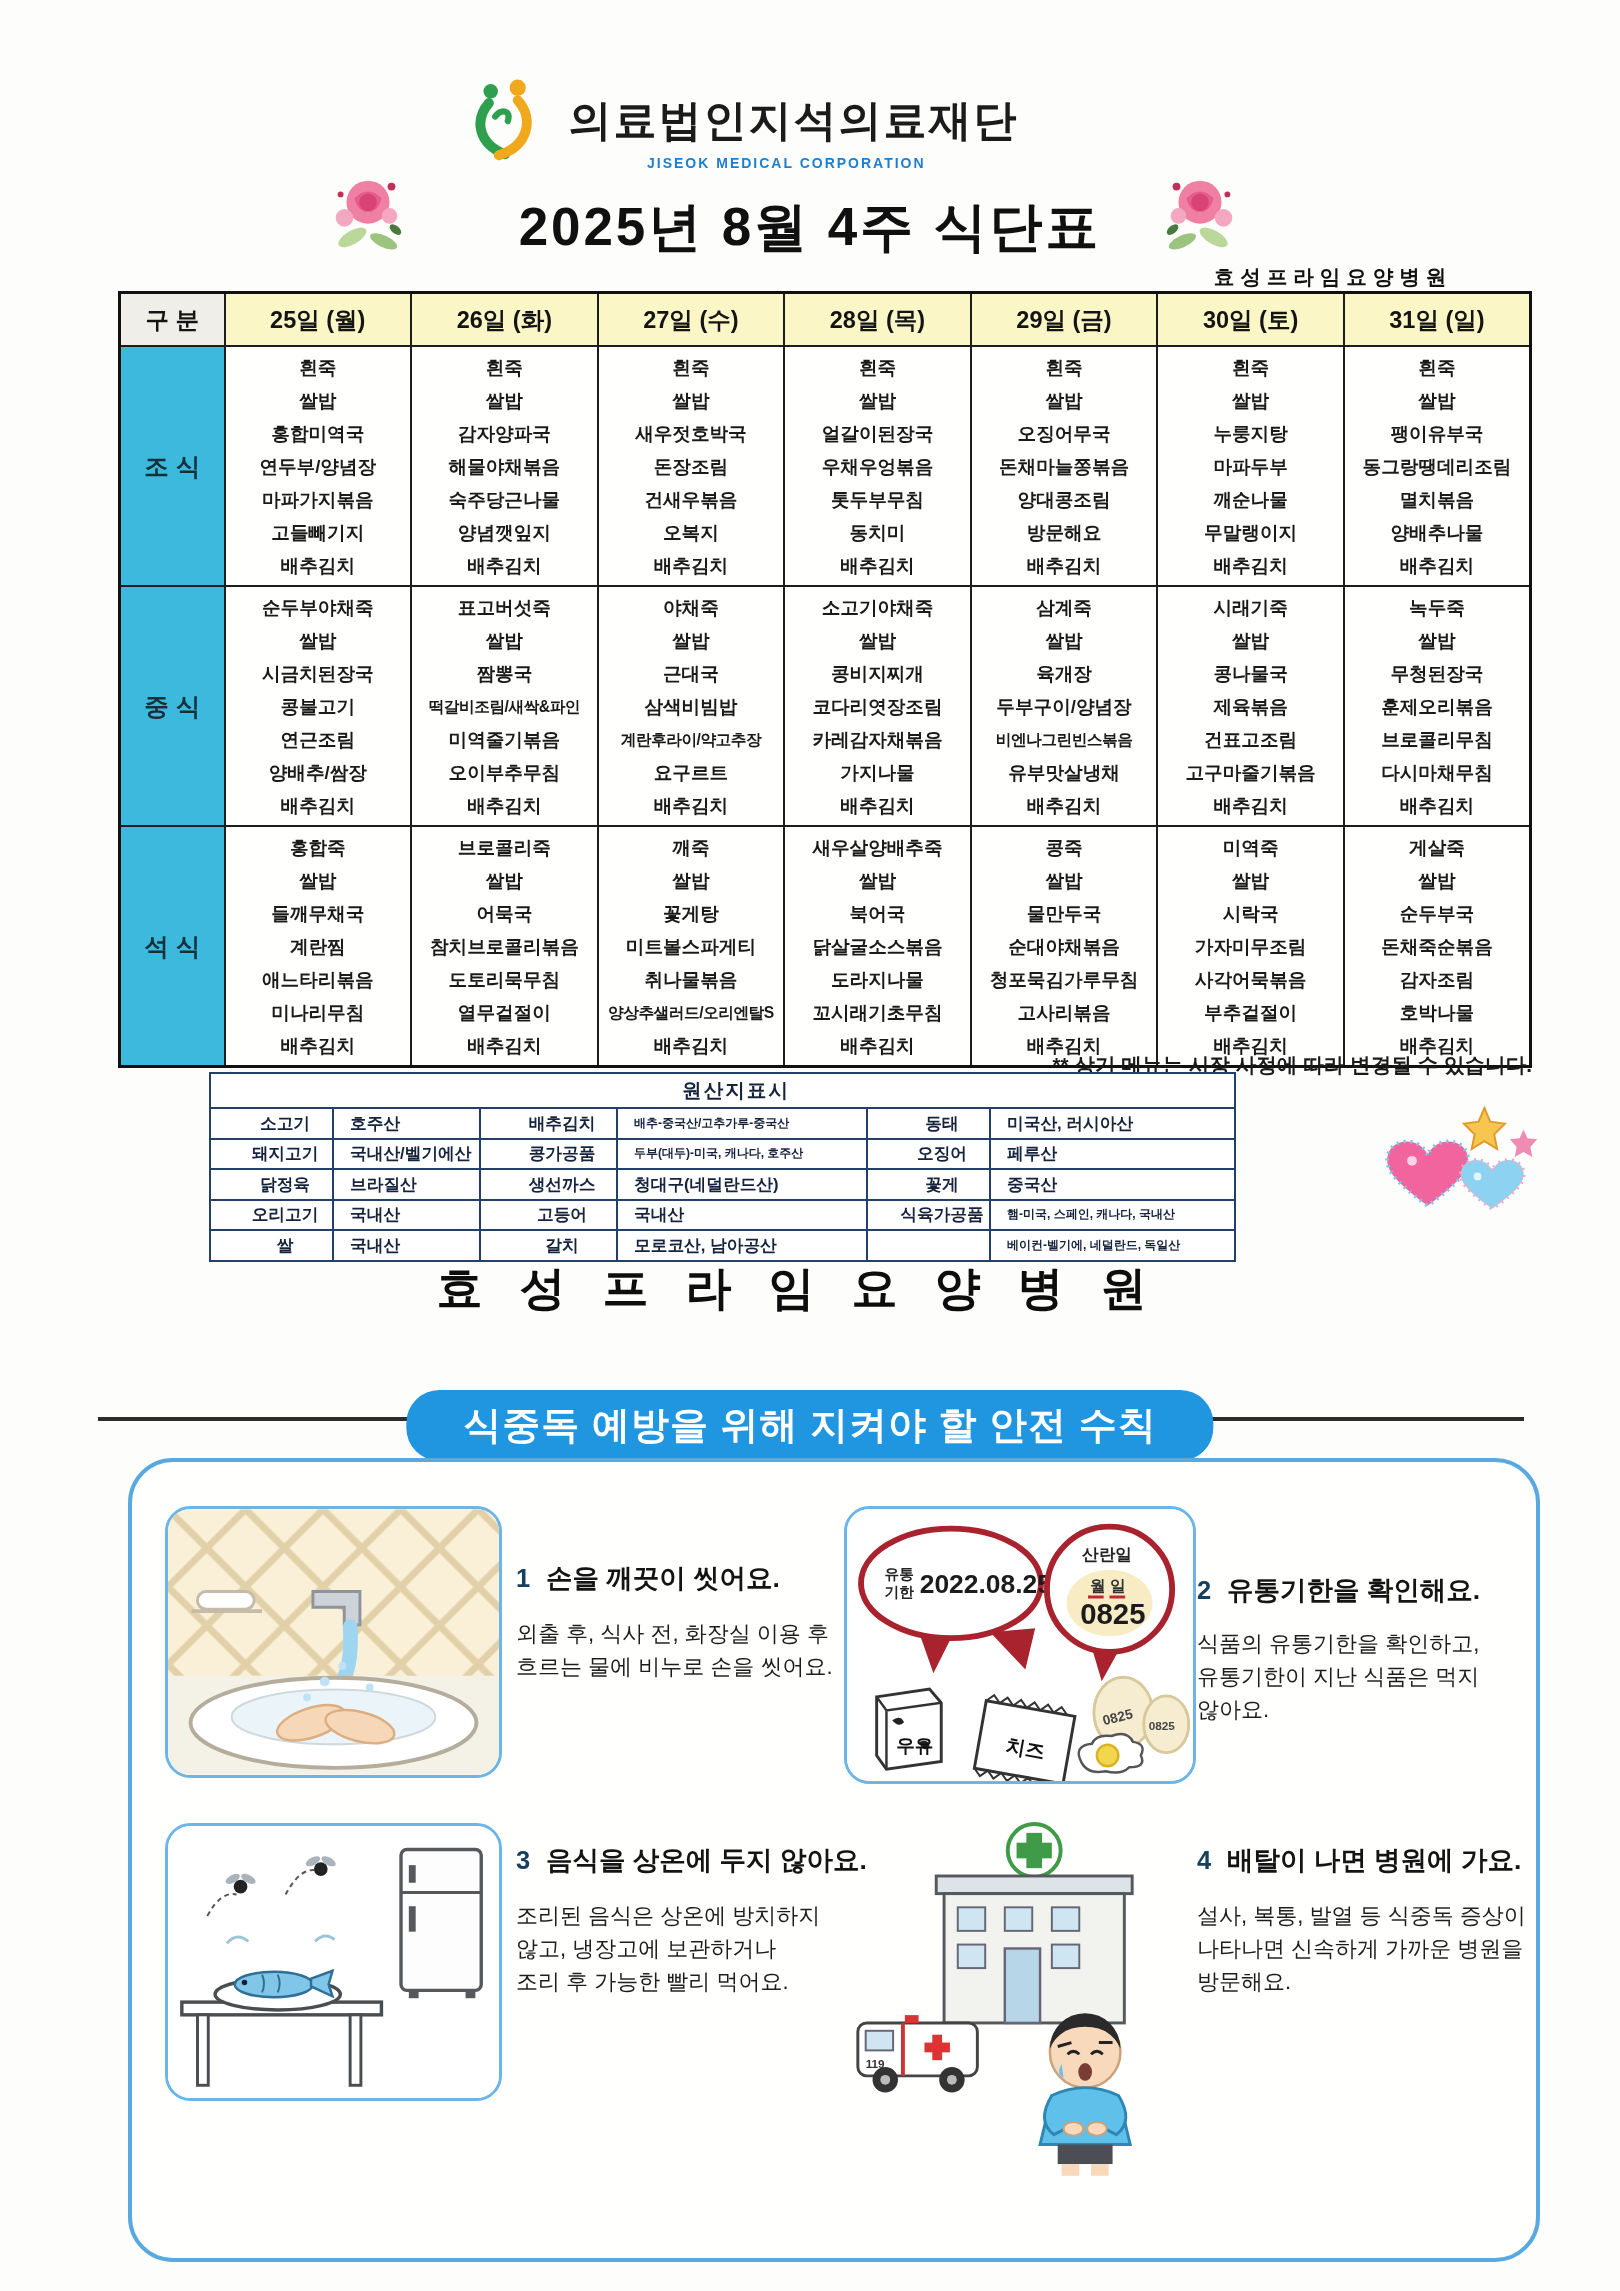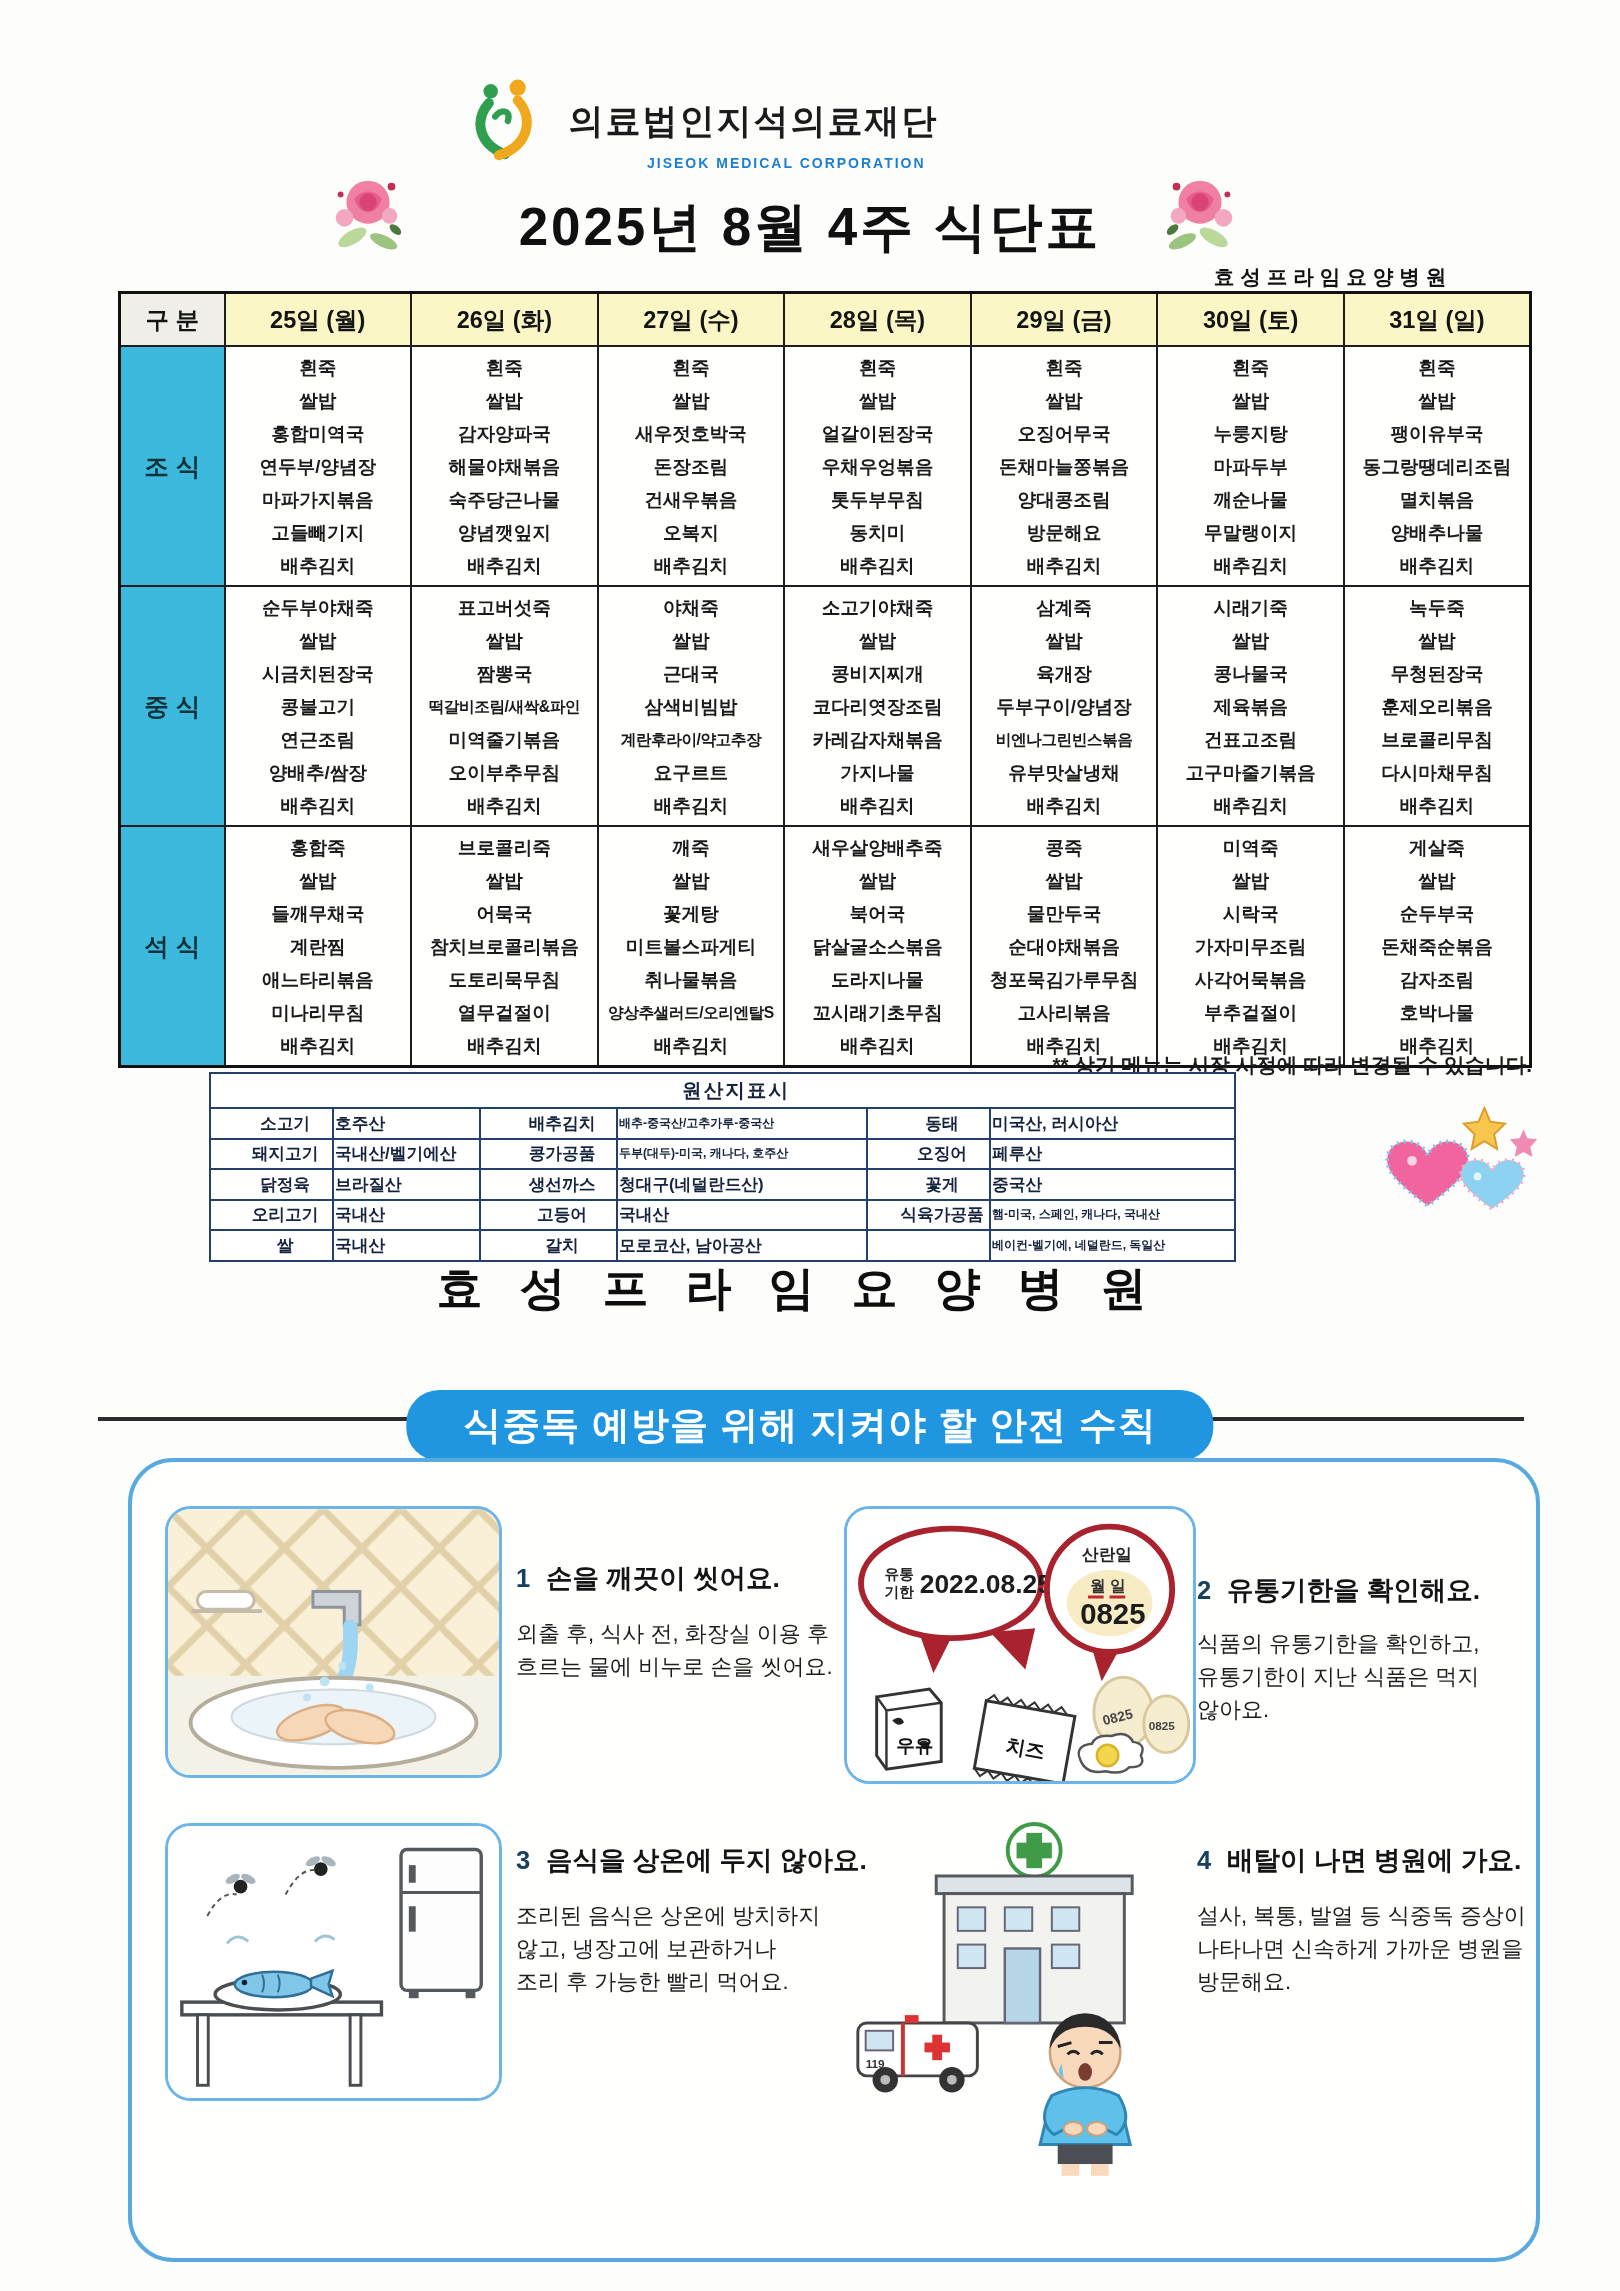--- a/index.html
+++ b/index.html
@@ -2,21 +2,21 @@
 <html><head>
 <meta charset="utf-8">
 <style>
   html,body{margin:0;padding:0;background:#e8e8e8;}
   .page{position:relative;width:1620px;height:2292px;background:#fdfdfb;margin:0 auto;
         font-family:"Liberation Sans","DejaVu Sans",sans-serif;color:#151515;overflow:hidden;}
   .abs{position:absolute;}
 
   
   .corp-row{left:461px;top:76px;width:706px;display:flex;align-items:center;gap:17.6px;}
-  .corp-kr{font-size:35px;font-weight:700;letter-spacing:2px;color:#1b1b1b;}
+  .corp-kr{font-size:43px;font-weight:700;letter-spacing:2px;color:#1b1b1b;}
   .corp-en{left:647px;top:155px;font-size:14px;font-weight:700;color:#1d7fd0;letter-spacing:2px;}
   .doc-title{left:0;top:192px;width:1620px;text-align:center;font-size:53px;font-weight:800;color:#101010;letter-spacing:2.9px;}
   .hosp-small{left:1127px;top:263px;width:412px;text-align:center;font-size:20.6px;font-weight:600;letter-spacing:5.9px;color:#111;}
 
   
   .menu-table{left:118px;top:291px;width:1414px;border-collapse:collapse;table-layout:fixed;background:#fff;}
   .menu-table th,.menu-table td{border:2.5px solid #1d1d1d;}
   .menu-table{border:3.4px solid #111;}
   .menu-table col.c0{width:105px;}
   .day-head{background:#faf6c6;font-size:23.5px;font-weight:800;height:49px;color:#141414;}
@@ -26,21 +26,21 @@
   .menu-item{text-align:center;font-size:18.6px;font-weight:600;line-height:33px;white-space:nowrap;color:#1a1a1a;}
   .menu-item.sm{font-size:15.7px;letter-spacing:-0.5px;}
   .note{left:118px;top:1051px;width:1414px;text-align:right;font-size:20.6px;font-weight:600;color:#1a1a1a;}
 
   
   .origin-table{left:209px;top:1072px;width:1024px;border-collapse:collapse;table-layout:fixed;background:#fff;}
   .origin-table th,.origin-table td{border:2px solid #23406b;font-weight:600;color:#16233c;padding-left:28px;}
   .origin-table th{font-size:19.6px;height:31px;letter-spacing:2px;}
   .origin-table td{height:26.5px;font-size:16.7px;}
   .origin-table td.item{text-align:center;}
-  .origin-table td.origin{text-align:left;padding-left:1px;}
+  .origin-table td.origin{text-align:left;padding-left:16px;}
   .origin-table td.sm{font-size:12px;}
   col.oc0{width:123px}col.oc1{width:147px}col.oc2{width:137px}col.oc3{width:250px}col.oc4{width:123px}col.oc5{width:245px}
 
   
   .hosp-big{left:0;top:1258px;width:1620px;text-align:center;font-size:46px;font-weight:800;letter-spacing:37px;color:#0d0d0d;}
 
   
   .rule-line{left:98px;top:1417px;width:1426px;height:3.9px;background:#2c2c2c;}
   .banner{left:50%;top:1390px;transform:translateX(-50%);background:#2095e0;color:#fff;
           font-size:38px;font-weight:800;padding:9.8px 57px;border-radius:33px;letter-spacing:1px;white-space:nowrap;}

